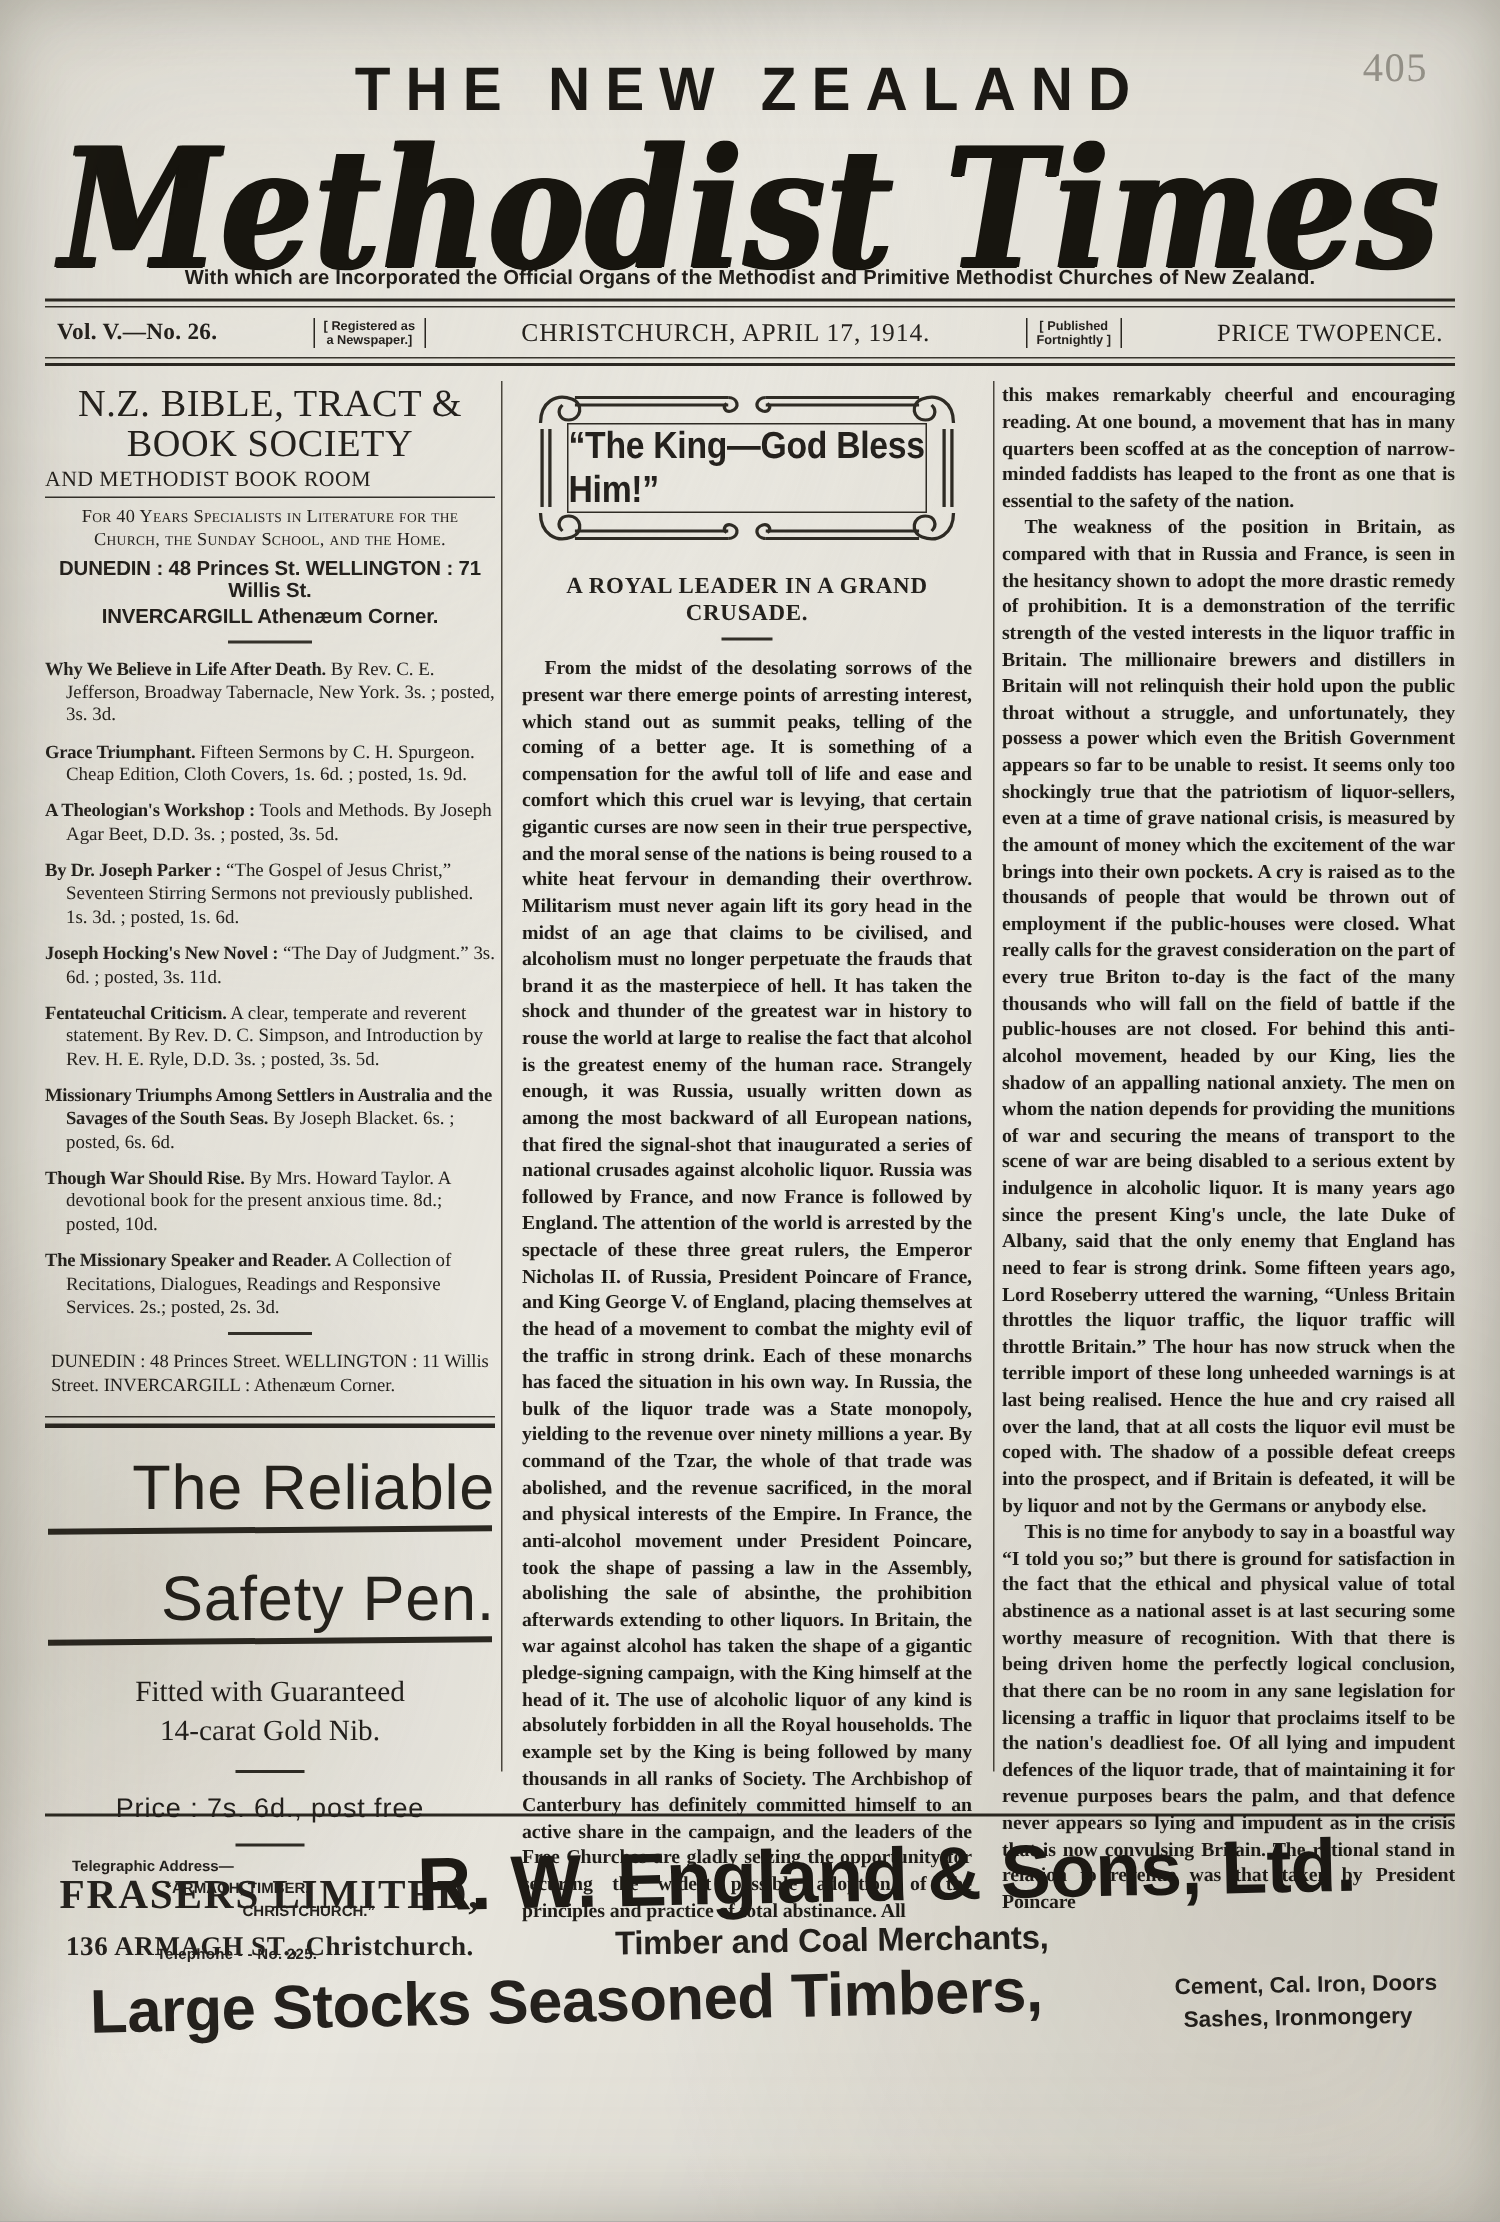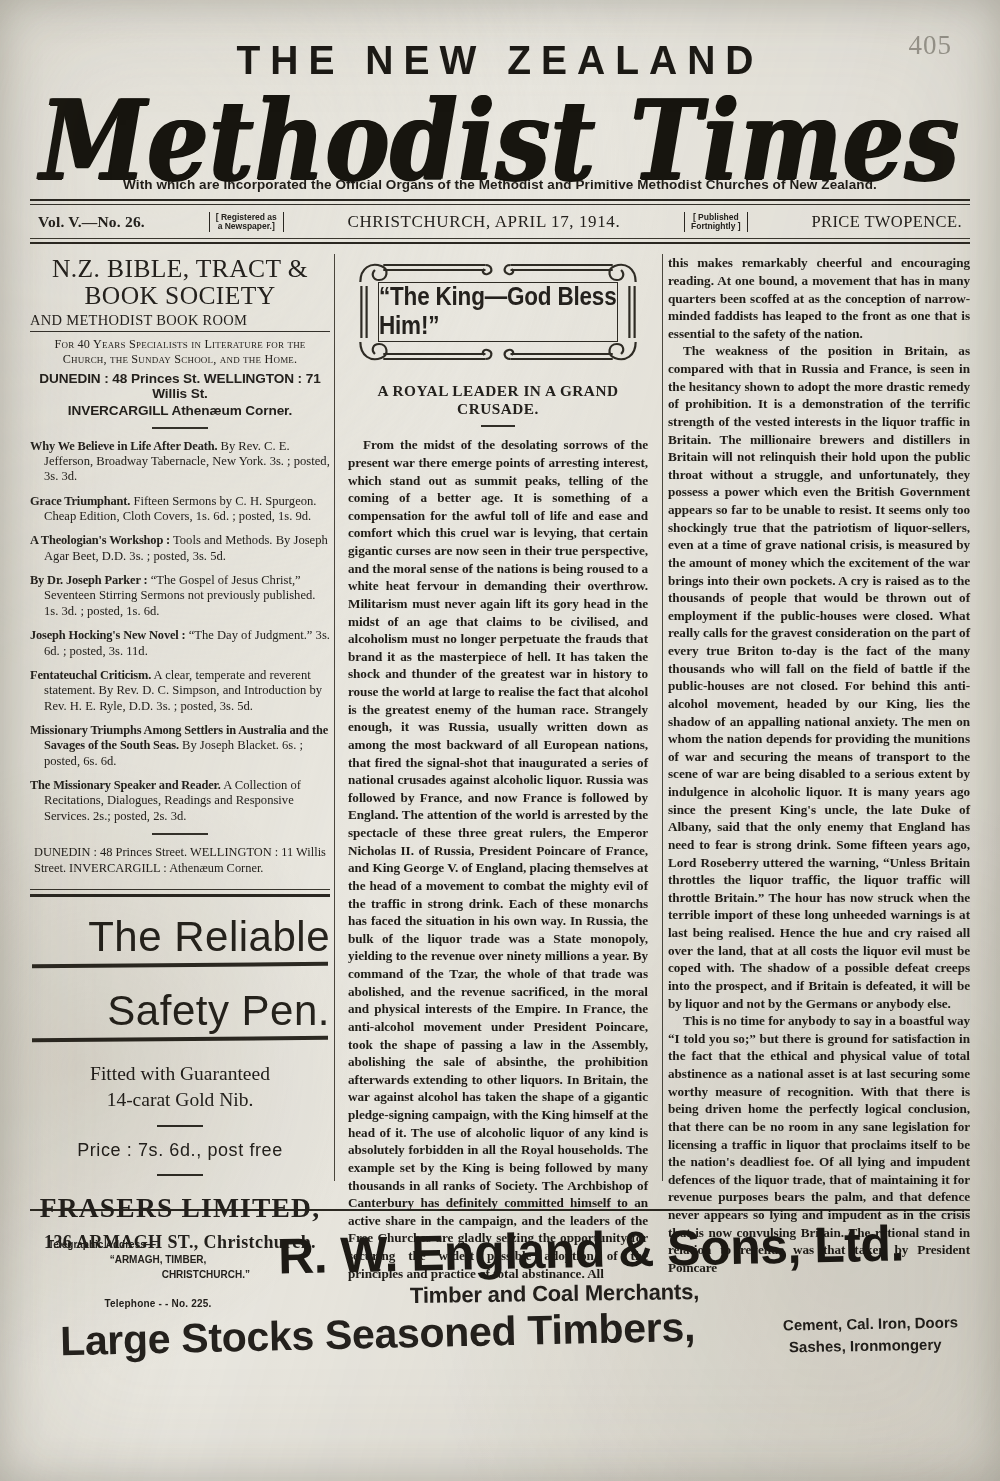--- a/index.html
+++ b/index.html
@@ -411,20 +411,21 @@
           <div class="dash-sep"></div>
 
           <div>
             <div class="book"><b>Why We Believe in Life After Death.</b><span class="body"> By Rev. C. E. Jefferson, Broadway Tabernacle, New York. 3s. ; posted, 3s. 3d.</span></div>
             <div class="book"><b>Grace Triumphant.</b><span class="body"> Fifteen Sermons by C. H. Spurgeon. Cheap Edition, Cloth Covers, 1s. 6d. ; posted, 1s. 9d.</span></div>
             <div class="book"><b>A Theologian's Workshop :</b><span class="body"> Tools and Methods. By Joseph Agar Beet, D.D.  3s. ; posted, 3s. 5d.</span></div>
             <div class="book"><b>By Dr. Joseph Parker :</b><span class="body"> “The Gospel of Jesus Christ,” Seventeen Stirring Sermons not previously published.  1s. 3d. ; posted, 1s. 6d.</span></div>
             <div class="book"><b>Joseph Hocking's New Novel :</b><span class="body"> “The Day of Judgment.” 3s. 6d. ; posted, 3s. 11d.</span></div>
             <div class="book"><b>Fentateuchal Criticism.</b><span class="body"> A clear, temperate and reverent statement. By Rev. D. C. Simpson, and Introduction by Rev. H. E. Ryle, D.D.  3s. ; posted, 3s. 5d.</span></div>
             <div class="book"><b>Missionary Triumphs Among Settlers in Australia and the Savages of the South Seas.</b><span class="body"> By Joseph Blacket. 6s. ; posted, 6s. 6d.</span></div>
+            <div class="book"><b>Though War Should Rise.</b><span class="body"> By Mrs. Howard Taylor. A devotional book for the present anxious time.  8d.; posted, 10d.</span></div>
             <div class="book"><b>The Missionary Speaker and Reader.</b><span class="body"> A Collection of Recitations, Dialogues, Readings and Responsive Services.  2s.; posted, 2s. 3d.</span></div>
           </div>
 
           <div class="dash-sep"></div>
           <div class="nzb-foot">DUNEDIN : 48 Princes Street.  WELLINGTON : 11 Willis Street.   INVERCARGILL : Athenæum Corner.</div>
         </div>
 
         <div class="rule-thin-wide"></div>
         <div class="rule-heavy"></div>
 

